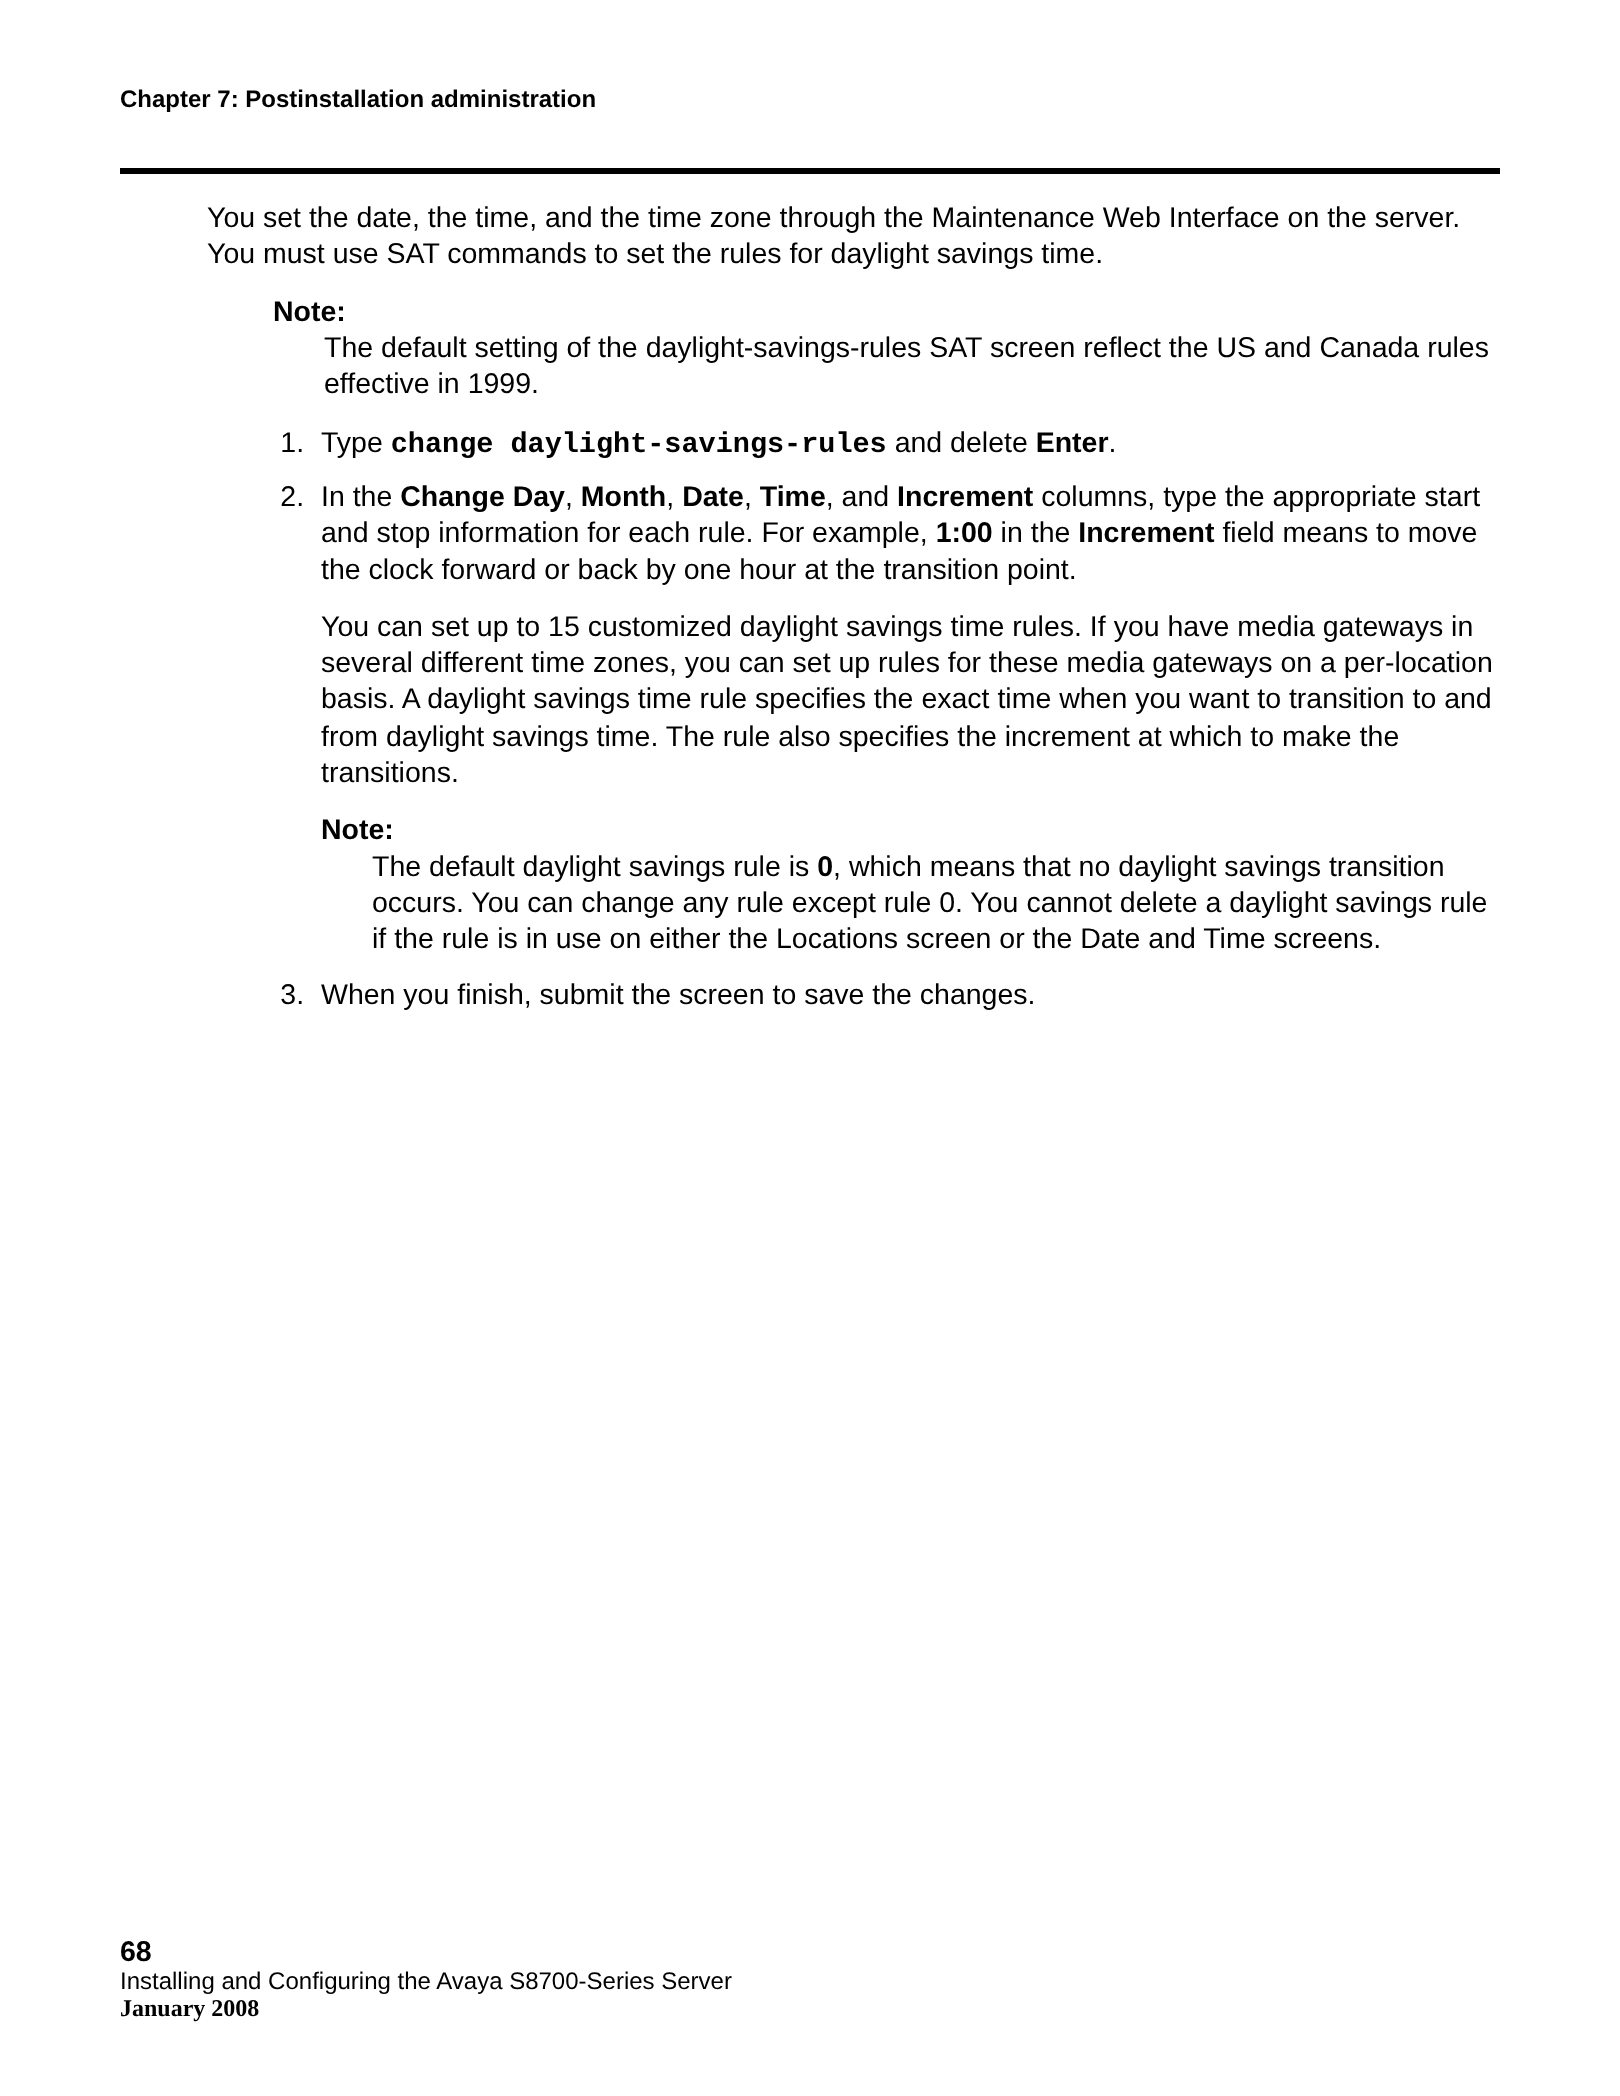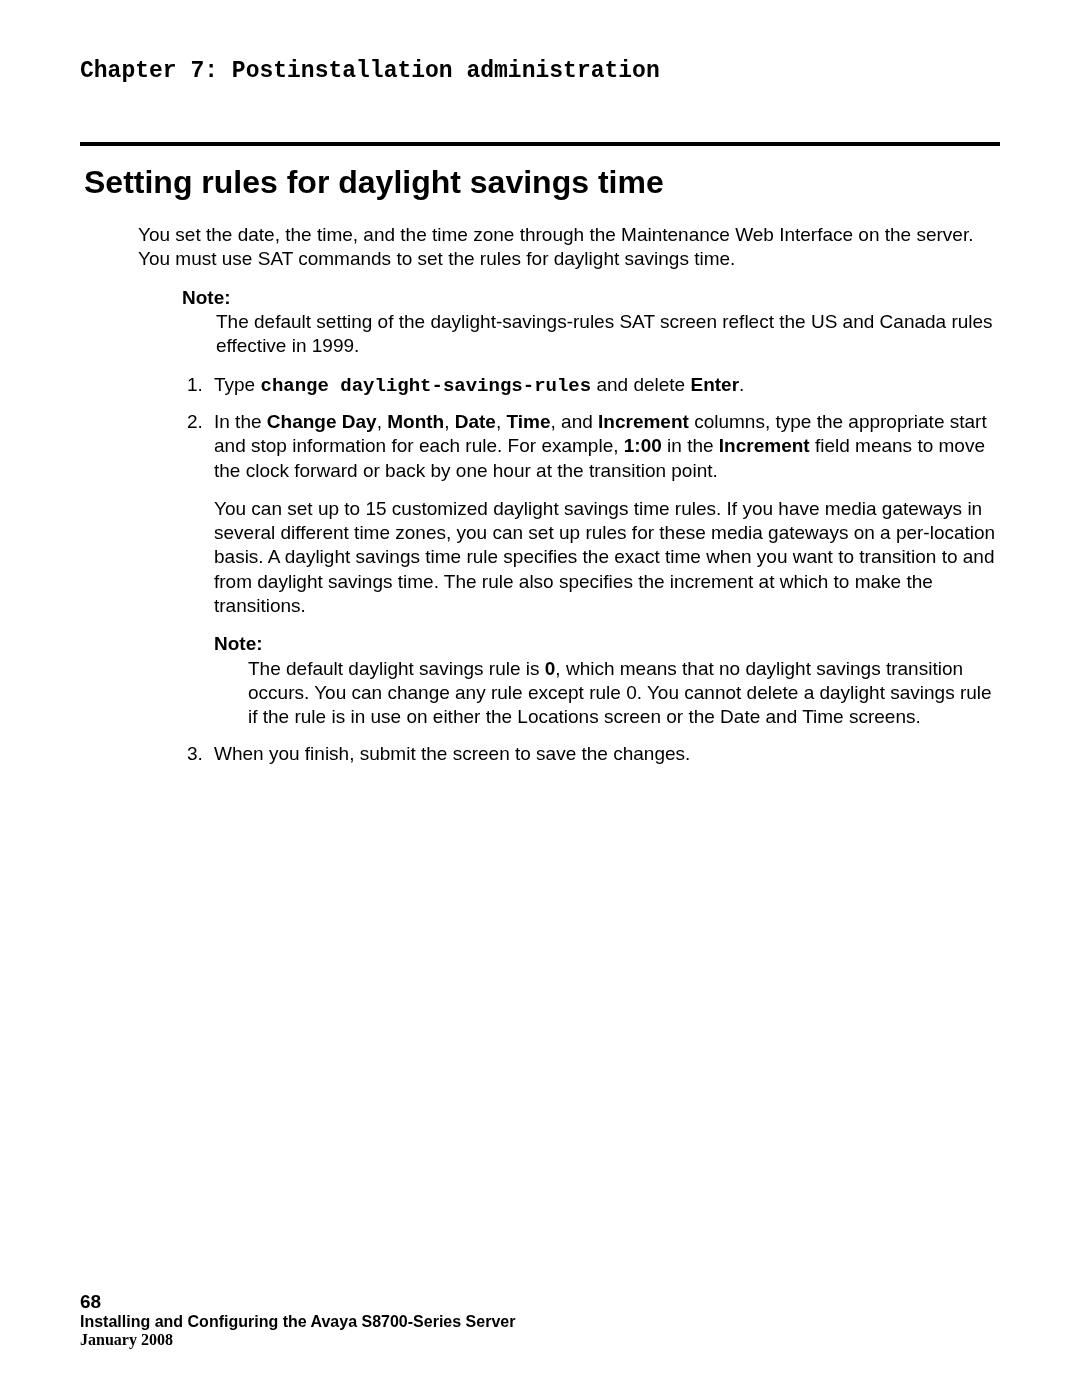--- a/index.html
+++ b/index.html
@@ -11,23 +11,22 @@
   }
   .page {
     width: 1080px;
     height: 1397px;
     position: relative;
     box-sizing: border-box;
     padding: 58px 80px 0 80px;
   }
   .chapter-header {
     font-weight: bold;
-    font-size: 23px;
-    margin-bottom: 58px;
-    font-family: Liberation Mono, monospace;
+    font-size: 16px;
+    margin-bottom: 36px;
   }
   .rule {
     border-top: 4px solid #000;
     margin: 0 0 18px 0;
   }
   h1.section-title {
     font-size: 32px;
     font-weight: bold;
     margin: 0 0 22px 4px;
   }
@@ -83,39 +82,38 @@
     align-items: baseline;
     font-size: 16px;
     flex-direction: column;
   }
   .footer .page-num {
     font-weight: bold;
     font-size: 19px;
     margin-right: 18px;
   }
   .footer .doc-title {
-    font-weight: bold;
+    font-weight: normal;
     flex: 1;
   }
   .footer .date {
     font-weight: bold;
     text-align: right;
     font-family: Liberation Serif, serif;
   }
 </style>
 </head>
 <body>
 
 <div class="page">
 
   <div class="chapter-header">Chapter 7: Postinstallation administration</div>
 
   <div class="rule"></div>
 
-  <h1 class="section-title">Setting rules for daylight savings time</h1>
 
   <div class="body">
 
     <div class="intro">You set the date, the time, and the time zone through the Maintenance Web Interface on the server. You must use SAT commands to set the rules for daylight savings time.</div>
 
     <div class="note-block">
       <div class="note-label">Note:</div>
       <div class="note-text">The default setting of the daylight-savings-rules SAT screen reflect the US and Canada rules effective in 1999.</div>
     </div>
 

